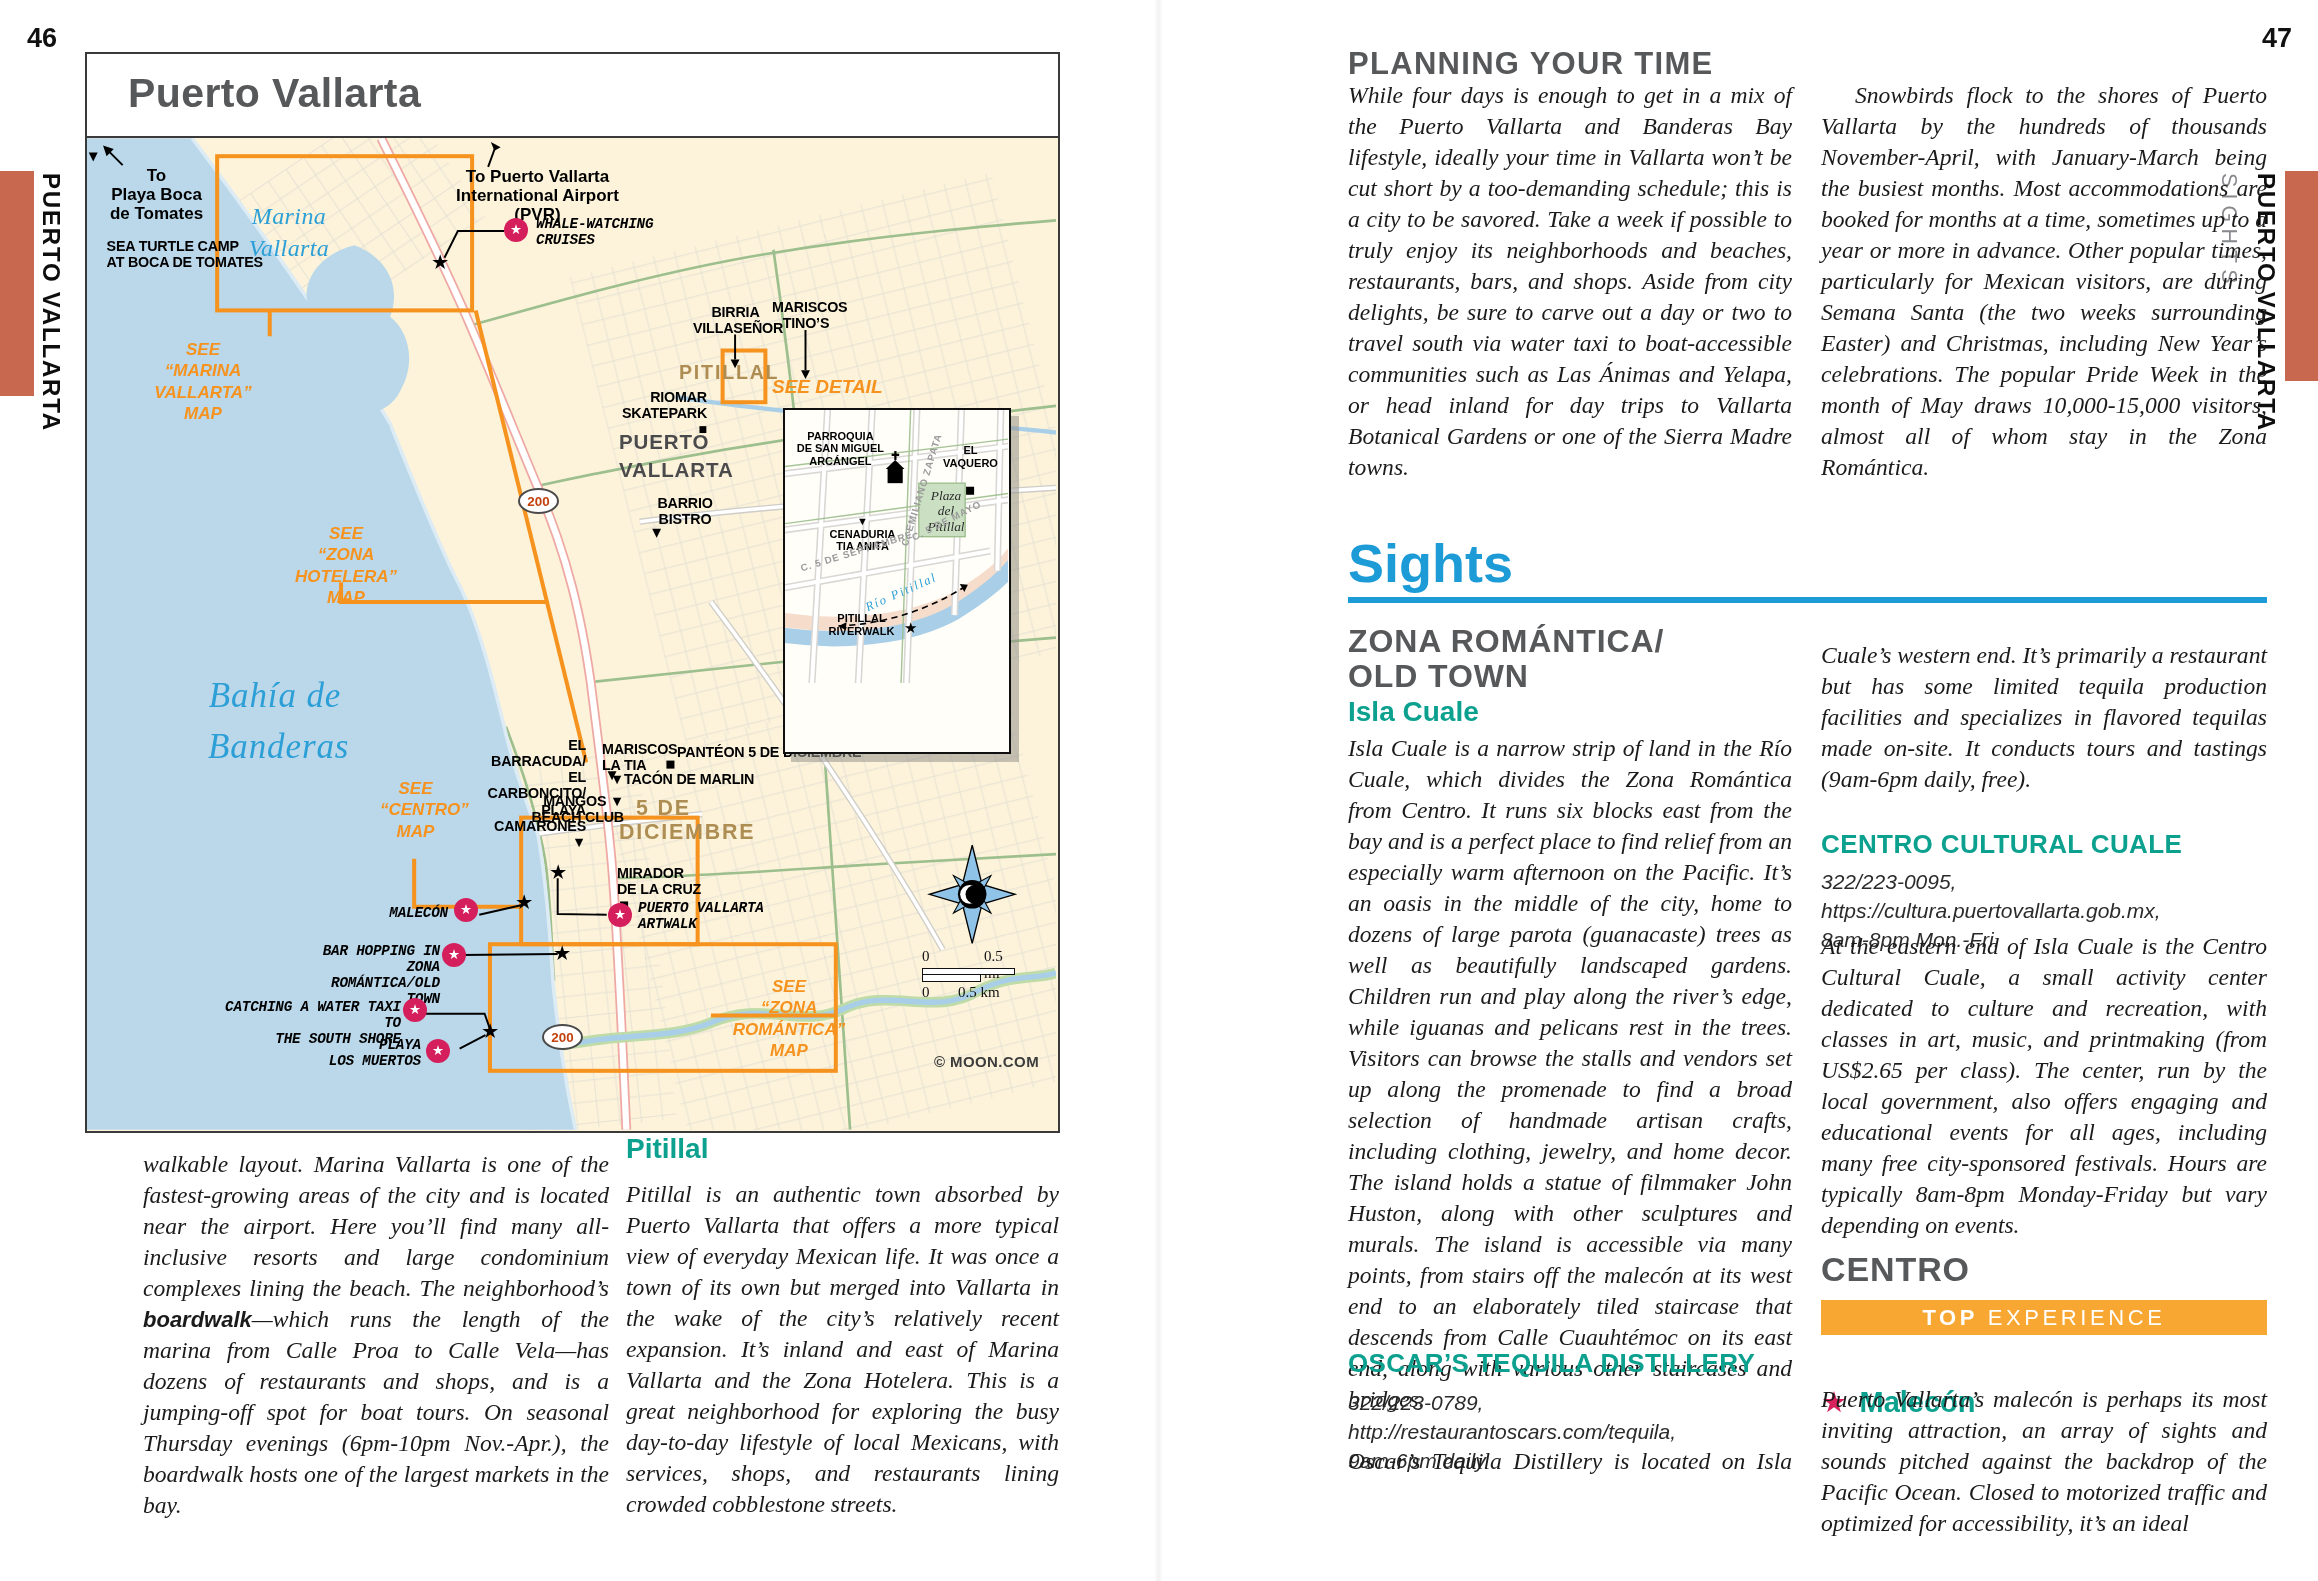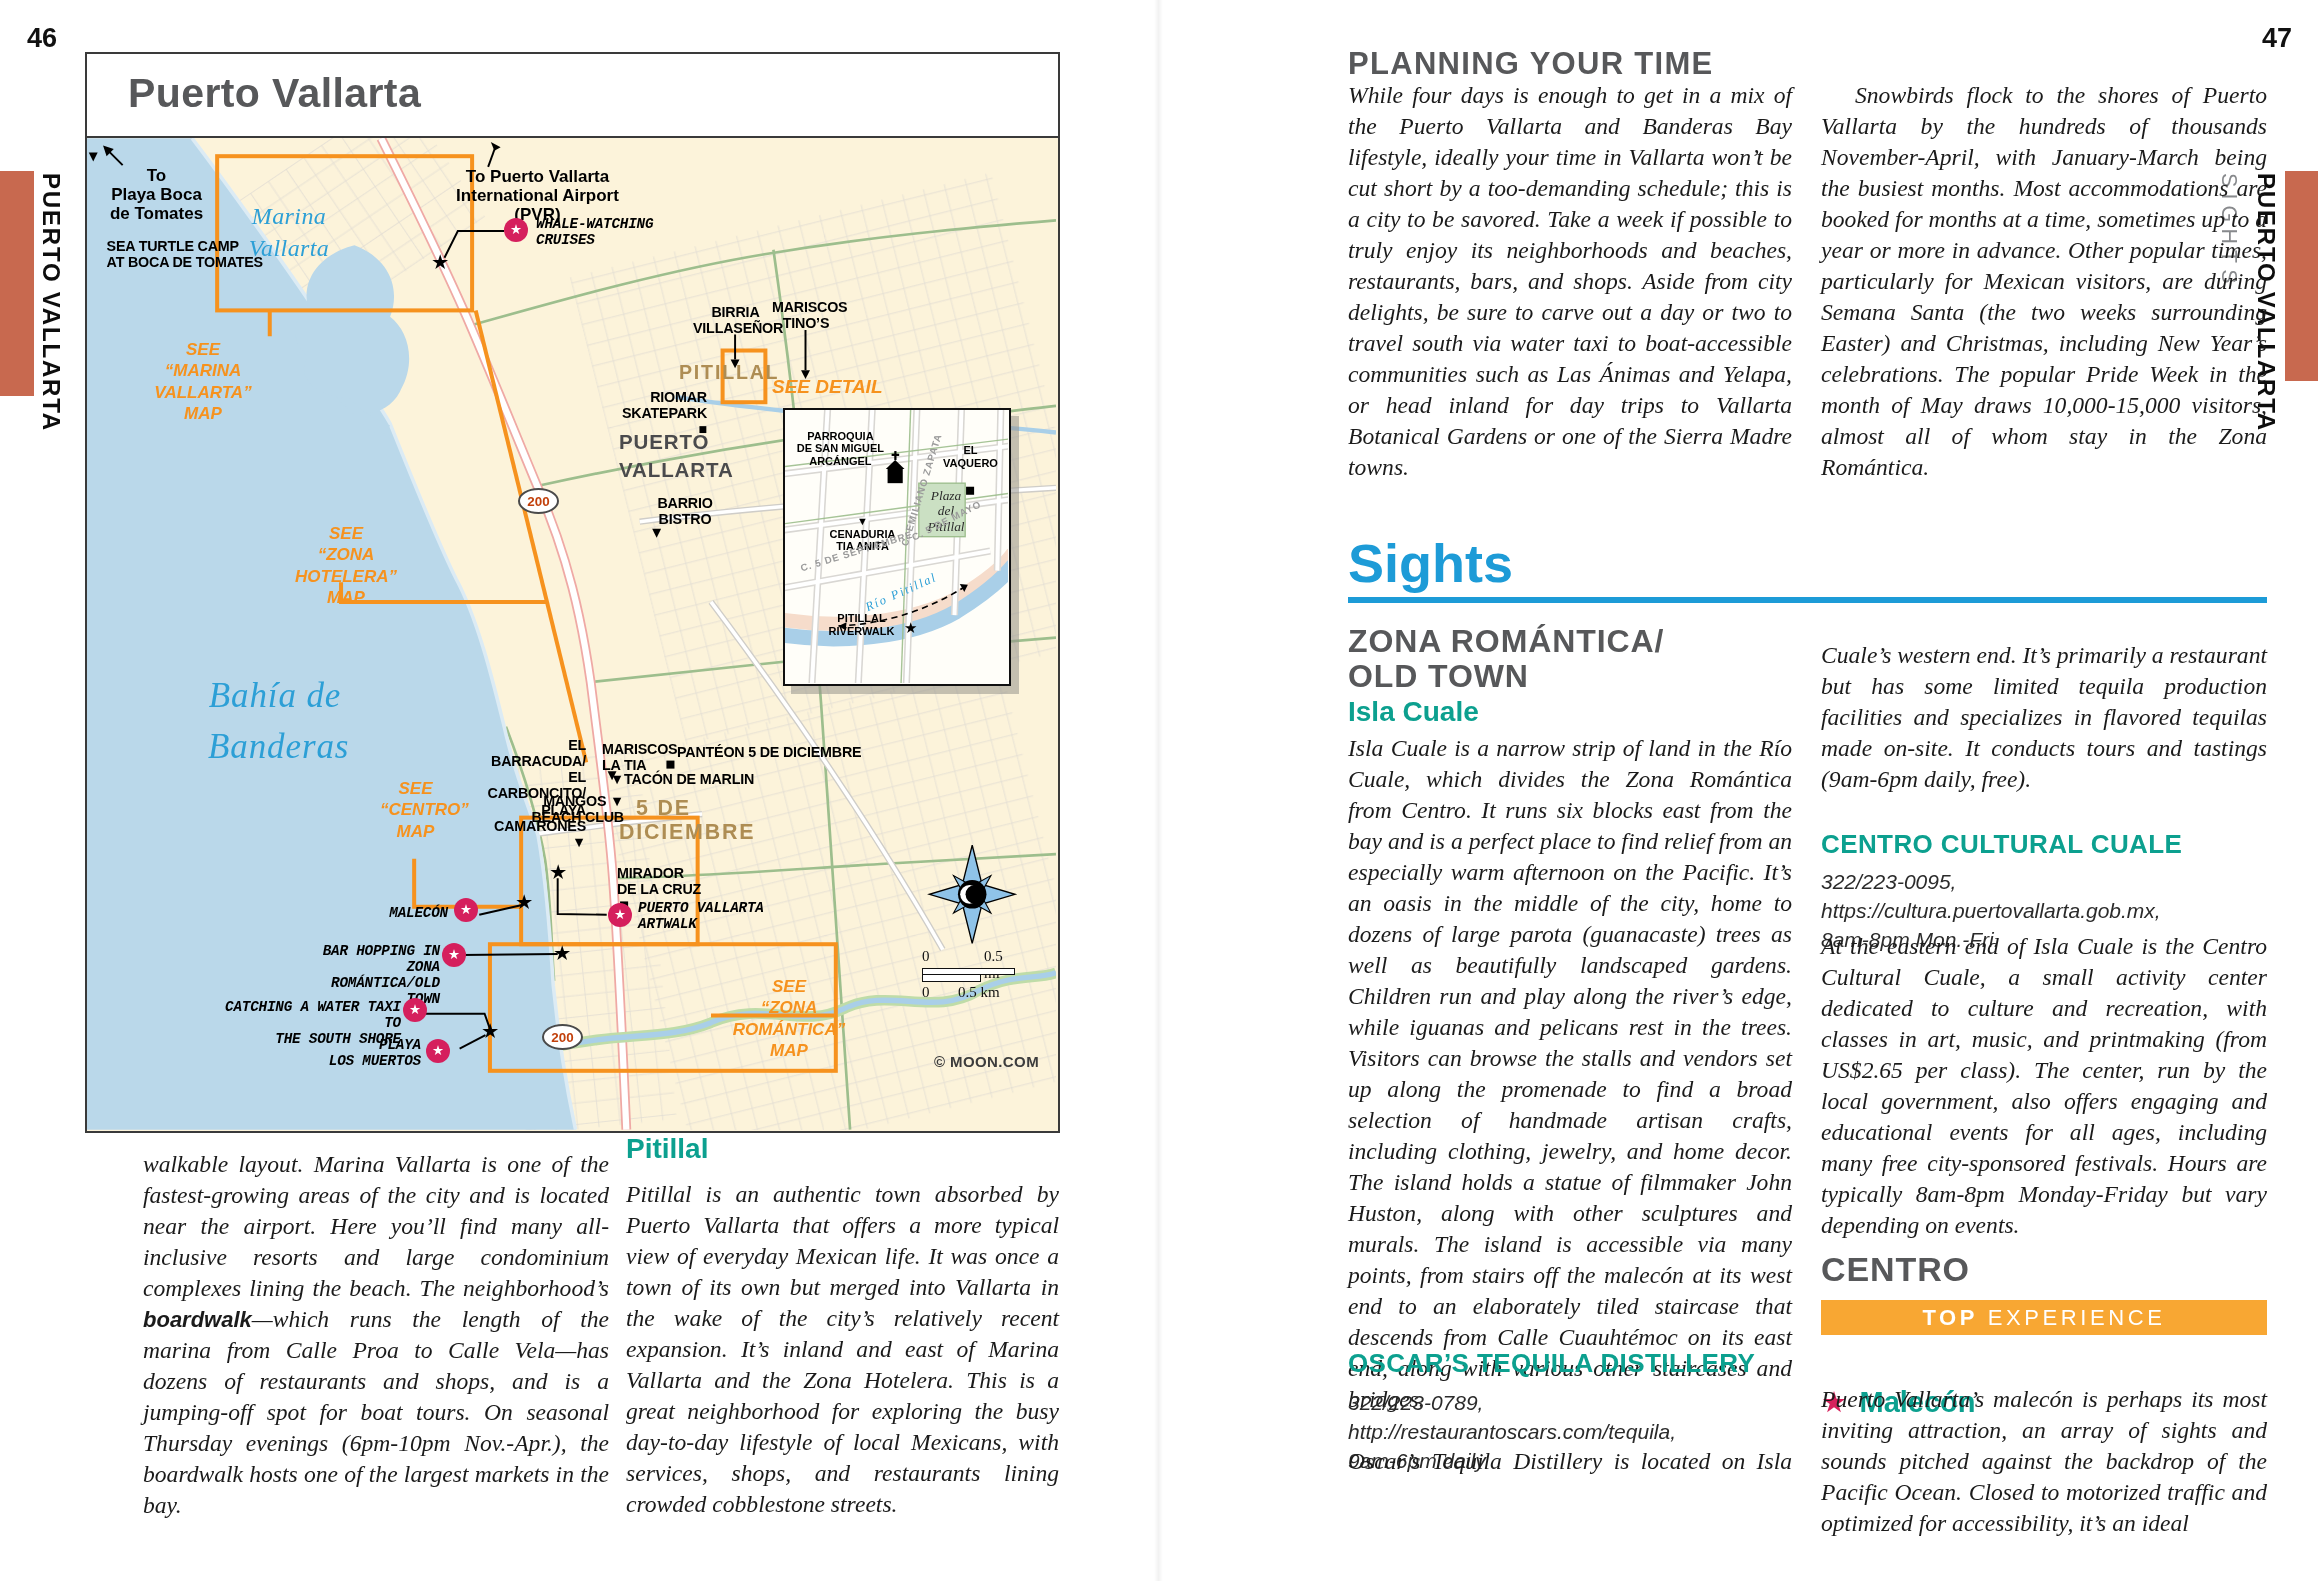--- a/index.html
+++ b/index.html
@@ -32,21 +32,21 @@
   .bstar{position:absolute;font-size:20.5px;color:#000;line-height:1;}
   .shield{position:absolute;width:41px;height:26px;background:#fff;border:2.2px solid #4a4a4a;border-radius:50%;text-align:center;font-weight:700;font-size:13.4px;line-height:23px;color:#c2410c;box-sizing:border-box;}
   .credit{position:absolute;left:847px;top:915px;font-weight:700;font-size:15px;color:#3c3c3c;letter-spacing:0.4px;}
   .scale{position:absolute;left:835px;top:810px;width:98px;font-family:"Liberation Serif","DejaVu Serif",serif;font-size:15px;color:#111;}
   .scale .row{position:relative;height:19.6px;}
   .sbar{position:relative;height:7.1px;border:0.9px solid #111;background:#fff;box-sizing:border-box;}
   .sbar.mi{width:93px;} .sbar.km{width:59px;border-top:none;}
   .s0{position:absolute;left:0;} .smi{position:absolute;left:62px;} .skm{position:absolute;left:36px;}
 
   
-  .inset{position:absolute;left:696px;top:270px;width:228px;height:278px;background:#FFFEF9;border:2.7px solid #101010;box-shadow:8px 8px 0 rgba(150,148,140,.55);box-sizing:border-box;}
+  .inset{position:absolute;left:696px;top:270px;width:228px;height:346px;background:#FFFEF9;border:2.7px solid #101010;box-shadow:8px 8px 0 rgba(150,148,140,.55);box-sizing:border-box;}
   .inset .ilabel{position:absolute;font-weight:700;font-size:11px;line-height:1.15;color:#000;white-space:pre-line;}
   .istreet{position:absolute;font-weight:700;font-size:9.8px;color:#9B9B9B;letter-spacing:0.9px;white-space:nowrap;}
   .iplaza{position:absolute;font-family:"Liberation Serif","DejaVu Serif",serif;font-style:italic;font-size:13.4px;line-height:1.15;color:#2b2b2b;text-align:center;white-space:pre-line;}
   .irio{position:absolute;font-family:"Liberation Serif","DejaVu Serif",serif;font-style:italic;font-size:12.5px;color:#2C9FD6;letter-spacing:1.8px;transform:rotate(-24deg);}
   .istar{position:absolute;font-size:15px;color:#000;line-height:1;}
 
   
   .serif{font-family:"Liberation Serif","DejaVu Serif",serif;font-size:23.6px;line-height:31px;text-align:justify;color:#1b1b1b;position:absolute;margin:0;font-style:italic;}
   .indent{text-indent:34px;}
   .lastjust{text-align-last:justify;}

